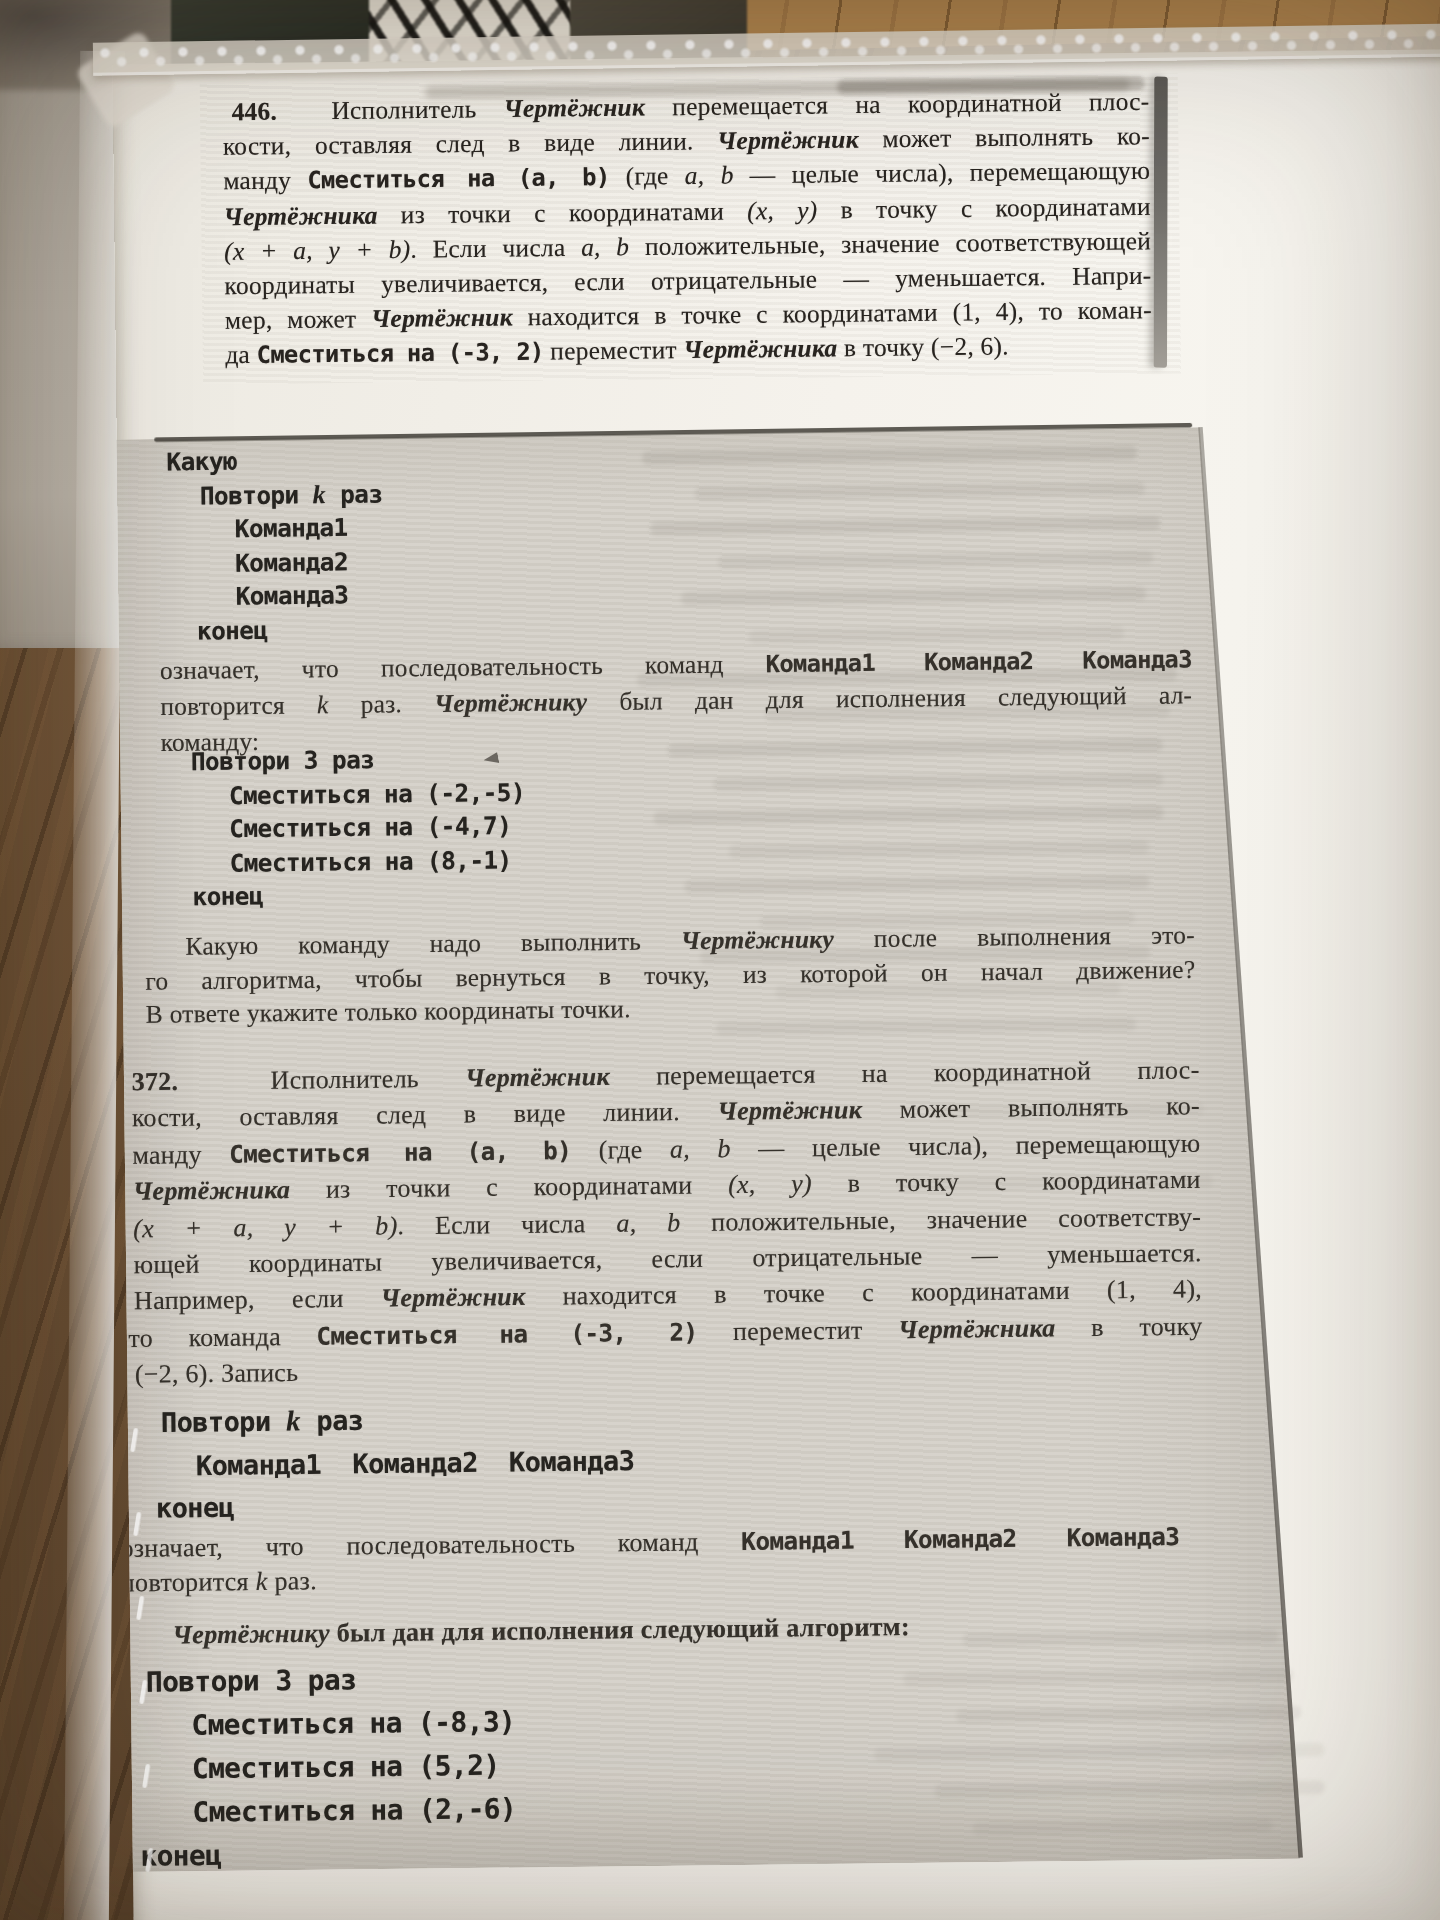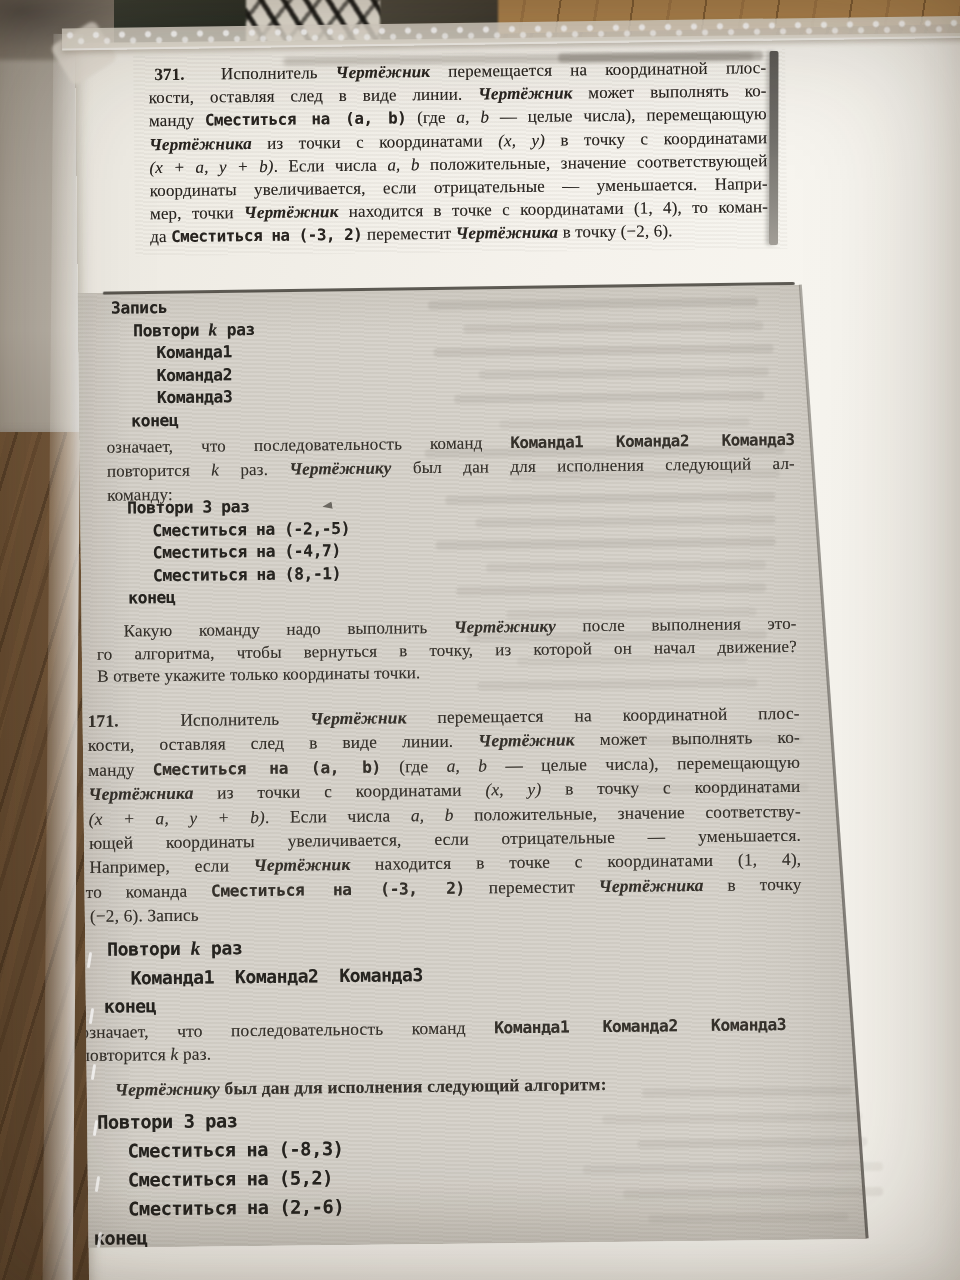--- a/index.html
+++ b/index.html
@@ -142,31 +142,31 @@
         <div class="smudge" data-name="bleedthrough-smudge" style="left: 555px; top: 1052px; width: 210px; opacity: 0.09;"></div>
         <div class="smudge" data-name="bleedthrough-smudge" style="left: 515px; top: 1078px; width: 260px; opacity: 0.08;"></div>
         <div class="smudge" data-name="bleedthrough-smudge" style="left: 550px; top: 1103px; width: 230px; opacity: 0.09;"></div>
         <div class="smudge" data-name="bleedthrough-smudge" style="left: 495px; top: 1128px; width: 300px; opacity: 0.08;"></div>
         <div class="smudge" data-name="bleedthrough-smudge" style="left: 535px; top: 1153px; width: 260px; opacity: 0.09;"></div>
         <div class="smudge" data-name="bleedthrough-smudge" style="left: 560px; top: 1178px; width: 200px; opacity: 0.07;"></div>
       </div>
     <div class="ink-arrow" data-name="ink-mark"></div>
     <div class="content" data-name="paper-sheet-content">
         <div class="sec para" data-name="problem-371-paragraph" style="left: 73px; top: 21px; width: 618px; font-size: 17px;">
-          <div class="line jl" style="line-height: 23.2px; height: 23.2px; margin-left: 6px;"><span class="s-b">371.</span><span class="s-r">&nbsp; Исполнитель </span><span class="s-bi">Чертёжник</span><span class="s-r"> перемещается на координатной плос-</span></div>
+          <div class="line jl" style="line-height: 23.2px; height: 23.2px; margin-left: 6px;"><span class="s-b">446.</span><span class="s-r">&nbsp; Исполнитель </span><span class="s-bi">Чертёжник</span><span class="s-r"> перемещается на координатной плос-</span></div>
           <div class="line jl" style="line-height: 23.2px; height: 23.2px;"><span class="s-r">кости, оставляя след в виде линии. </span><span class="s-bi">Чертёжник</span><span class="s-r"> может выполнять ко-</span></div>
           <div class="line jl" style="line-height: 23.2px; height: 23.2px;"><span class="s-r">манду </span><span class="s-m">Сместиться на (a, b)</span><span class="s-r"> (где </span><span class="s-i">a, b</span><span class="s-r"> — целые числа), перемещающую</span></div>
           <div class="line jl" style="line-height: 23.2px; height: 23.2px;"><span class="s-bi">Чертёжника</span><span class="s-r"> из точки с координатами </span><span class="s-i">(x, y)</span><span class="s-r"> в точку с координатами</span></div>
           <div class="line jl" style="line-height: 23.2px; height: 23.2px;"><span class="s-i">(x + a, y + b)</span><span class="s-r">. Если числа </span><span class="s-i">a, b</span><span class="s-r"> положительные, значение соответствующей</span></div>
           <div class="line jl" style="line-height: 23.2px; height: 23.2px;"><span class="s-r">координаты увеличивается, если отрицательные — уменьшается. Напри-</span></div>
-          <div class="line jl" style="line-height: 23.2px; height: 23.2px;"><span class="s-r">мер, точки </span><span class="s-bi">Чертёжник</span><span class="s-r"> находится в точке с координатами (1, 4), то коман-</span></div>
+          <div class="line jl" style="line-height: 23.2px; height: 23.2px;"><span class="s-r">мер, может </span><span class="s-bi">Чертёжник</span><span class="s-r"> находится в точке с координатами (1, 4), то коман-</span></div>
           <div class="line" style="line-height: 23.2px; height: 23.2px;"><span class="s-r">да </span><span class="s-m">Сместиться на (-3, 2)</span><span class="s-r"> переместит </span><span class="s-bi">Чертёжника</span><span class="s-r"> в точку (−2, 6).</span></div>
         </div>
         <div class="sec mono" data-name="record-definition-block" style="left: 33px; top: 255px; width: 420px; font-size: 16.3px;">
-          <div class="line" style="line-height: 22.6px; height: 22.6px;"><span class="s-m">Запись</span></div>
+          <div class="line" style="line-height: 22.6px; height: 22.6px;"><span class="s-m">Какую</span></div>
           <div class="line" style="line-height: 22.6px; height: 22.6px; margin-left: 22px;"><span class="s-m">Повтори </span><span class="s-bi">k</span><span class="s-m"> раз</span></div>
           <div class="line" style="line-height: 22.6px; height: 22.6px; margin-left: 45px;"><span class="s-m">Команда1</span></div>
           <div class="line" style="line-height: 22.6px; height: 22.6px; margin-left: 45px;"><span class="s-m">Команда2</span></div>
           <div class="line" style="line-height: 22.6px; height: 22.6px; margin-left: 45px;"><span class="s-m">Команда3</span></div>
           <div class="line" style="line-height: 22.6px; height: 22.6px; margin-left: 19px;"><span class="s-m">конец</span></div>
         </div>
         <div class="sec para" data-name="record-meaning-paragraph" style="left: 27px; top: 393px; width: 688px; font-size: 17px;">
           <div class="line jl" style="line-height: 24px; height: 24px;"><span class="s-r">означает, что последовательность команд </span><span class="s-m">Команда1 Команда2 Команда3</span></div>
           <div class="line jl" style="line-height: 24px; height: 24px;"><span class="s-r">повторится </span><span class="s-i">k</span><span class="s-r"> раз. </span><span class="s-bi">Чертёжнику</span><span class="s-r"> был дан для исполнения следующий ал-</span></div>
           <div class="line" style="line-height: 24px; height: 24px;"><span class="s-r">команду:</span></div>
@@ -177,21 +177,21 @@
           <div class="line" style="line-height: 22.6px; height: 22.6px; margin-left: 25px;"><span class="s-m">Сместиться на (-4,7)</span></div>
           <div class="line" style="line-height: 22.6px; height: 22.6px; margin-left: 25px;"><span class="s-m">Сместиться на (8,-1)</span></div>
           <div class="line" style="line-height: 22.6px; height: 22.6px;"><span class="s-m">конец</span></div>
         </div>
         <div class="sec para" data-name="question-371" style="left: 15px; top: 578px; width: 700px; font-size: 17px;">
           <div class="line jl" style="line-height: 22.6px; height: 22.6px; margin-left: 27px;"><span class="s-r">Какую команду надо выполнить </span><span class="s-bi">Чертёжнику</span><span class="s-r"> после выполнения это-</span></div>
           <div class="line jl" style="line-height: 22.6px; height: 22.6px;"><span class="s-r">го алгоритма, чтобы вернуться в точку, из которой он начал движение?</span></div>
           <div class="line" style="line-height: 22.6px; height: 22.6px;"><span class="s-r">В ответе укажите только координаты точки.</span></div>
         </div>
         <div class="sec para" data-name="problem-372-paragraph" style="left: 5px; top: 666px; width: 712px; font-size: 17.4px;">
-          <div class="line jl" style="line-height: 24.4px; height: 24.4px;"><span class="s-b">171.</span><span class="s-r">&nbsp; Исполнитель </span><span class="s-bi">Чертёжник</span><span class="s-r"> перемещается на координатной плос-</span></div>
+          <div class="line jl" style="line-height: 24.4px; height: 24.4px;"><span class="s-b">372.</span><span class="s-r">&nbsp; Исполнитель </span><span class="s-bi">Чертёжник</span><span class="s-r"> перемещается на координатной плос-</span></div>
           <div class="line jl" style="line-height: 24.4px; height: 24.4px;"><span class="s-r">кости, оставляя след в виде линии. </span><span class="s-bi">Чертёжник</span><span class="s-r"> может выполнять ко-</span></div>
           <div class="line jl" style="line-height: 24.4px; height: 24.4px;"><span class="s-r">манду </span><span class="s-m">Сместиться на (a, b)</span><span class="s-r"> (где </span><span class="s-i">a, b</span><span class="s-r"> — целые числа), перемещающую</span></div>
           <div class="line jl" style="line-height: 24.4px; height: 24.4px;"><span class="s-bi">Чертёжника</span><span class="s-r"> из точки с координатами </span><span class="s-i">(x, y)</span><span class="s-r"> в точку с координатами</span></div>
           <div class="line jl" style="line-height: 24.4px; height: 24.4px;"><span class="s-i">(x + a, y + b)</span><span class="s-r">. Если числа </span><span class="s-i">a, b</span><span class="s-r"> положительные, значение соответству-</span></div>
           <div class="line jl" style="line-height: 24.4px; height: 24.4px;"><span class="s-r">ющей координаты увеличивается, если отрицательные — уменьшается.</span></div>
           <div class="line jl" style="line-height: 24.4px; height: 24.4px;"><span class="s-r">Например, если </span><span class="s-bi">Чертёжник</span><span class="s-r"> находится в точке с координатами (1, 4),</span></div>
           <div class="line jl" style="line-height: 24.4px; height: 24.4px; margin-left: -4px;"><span class="s-r">то команда </span><span class="s-m">Сместиться на (-3, 2)</span><span class="s-r"> переместит </span><span class="s-bi">Чертёжника</span><span class="s-r"> в точку</span></div>
           <div class="line" style="line-height: 24.4px; height: 24.4px;"><span class="s-r">(−2, 6). Запись</span></div>
         </div>
         <div class="sec mono" data-name="record-definition-block-372" style="left: 22px; top: 893px; width: 520px; font-size: 18px;">

